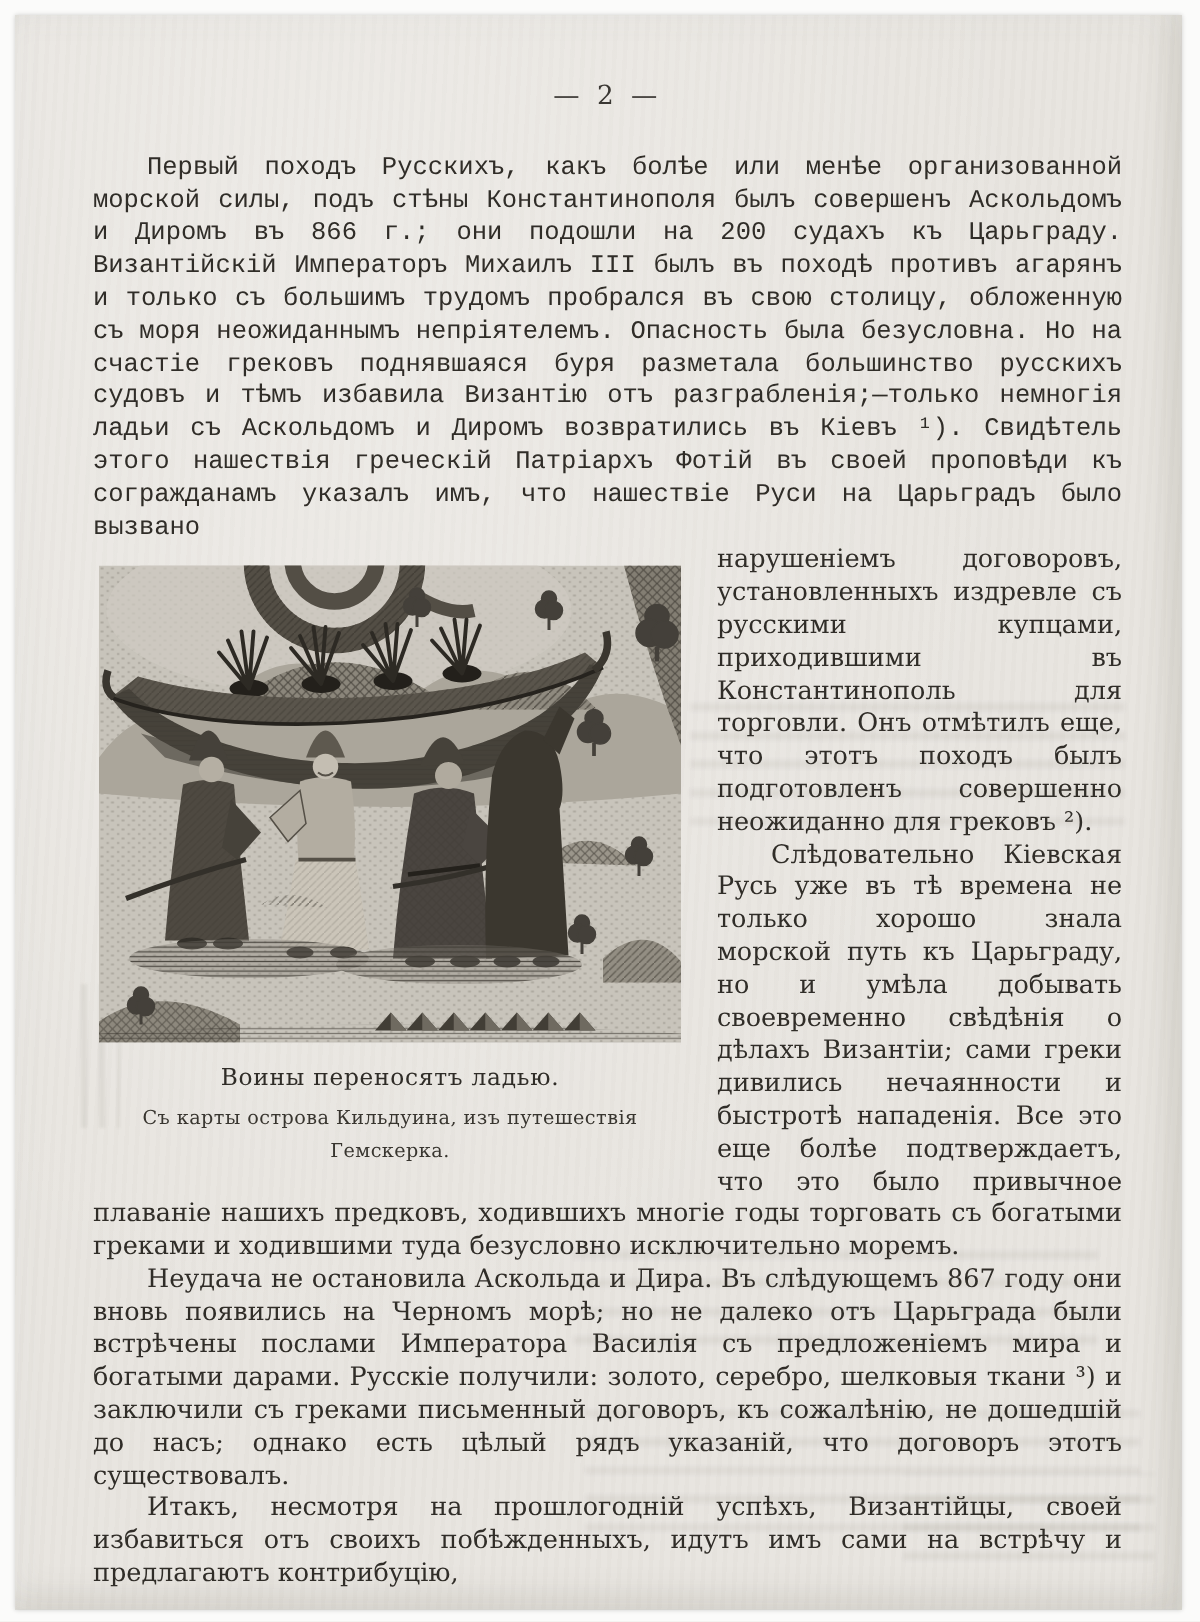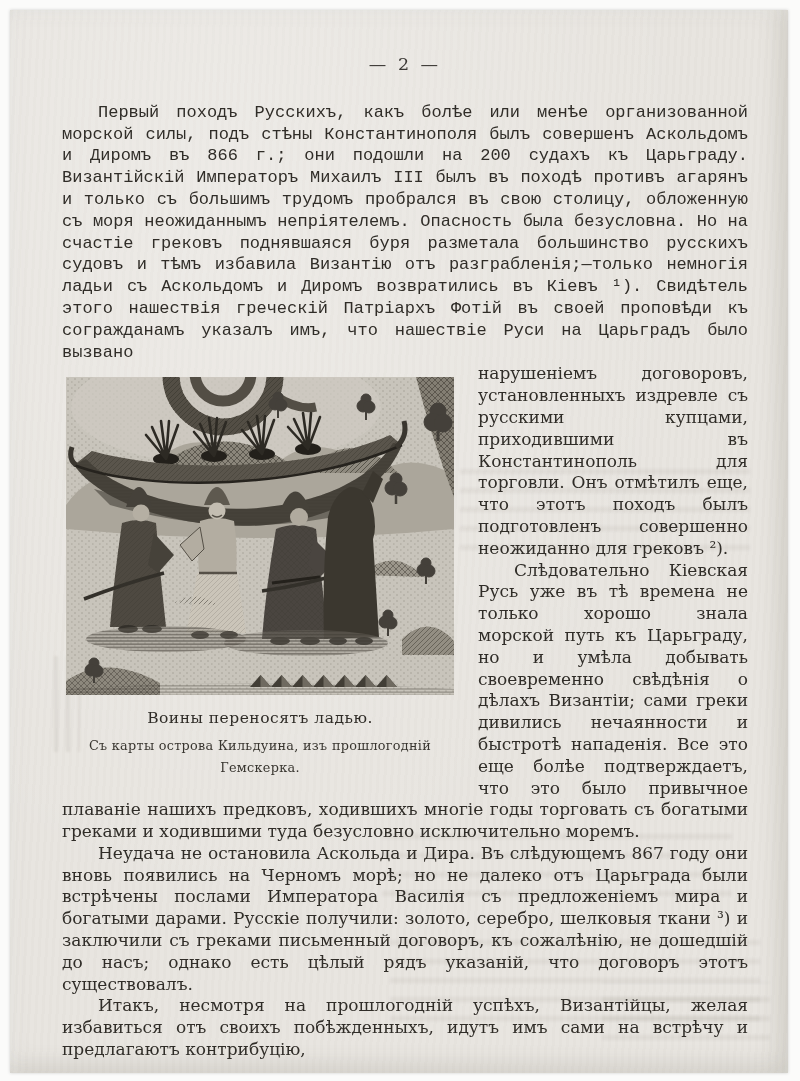--- a/index.html
+++ b/index.html
@@ -251,30 +251,30 @@
               <g>
                   <circle cx="28" cy="286" r="5"></circle>
                   <circle cx="25" cy="293" r="6"></circle>
                   <circle cx="31" cy="294" r="6"></circle>
                   <path d="M28 299 v7" stroke-width="2"></path>
                 </g>
             </g>
           </svg>
           <figcaption>
             <div class="cap1">Воины переносятъ ладью.</div>
-            <div class="cap2">Съ карты острова Кильдуина, изъ прошлогодній Гемскерка.</div>
+            <div class="cap2">Съ карты острова Кильдуина, изъ путешествія Гемскерка.</div>
           </figcaption>
         </figure>
 
         <p class="para">нарушеніемъ договоровъ, установленныхъ издревле съ русскими купцами, приходившими въ Константинополь для торговли. Онъ отмѣтилъ еще, что этотъ походъ былъ подготовленъ совершенно неожиданно для грековъ ²).</p>
         <p class="para indent">Слѣдовательно Кіевская Русь уже въ тѣ времена не только хорошо знала морской путь къ Царьграду, но и умѣла добывать своевременно свѣдѣнія о дѣлахъ Византіи; сами греки дивились нечаянности и быстротѣ нападенія. Все это еще болѣе подтверждаетъ, что это было привычное плаваніе нашихъ предковъ, ходившихъ многіе годы торговать съ богатыми греками и ходившими туда безусловно исключительно моремъ.</p>
         <p class="para indent">Неудача не остановила Аскольда и Дира. Въ слѣдующемъ 867 году они вновь появились на Черномъ морѣ; но не далеко отъ Царьграда были встрѣчены послами Императора Василія съ предложеніемъ мира и богатыми дарами. Русскіе получили: золото, серебро, шелковыя ткани ³) и заключили съ греками письменный договоръ, къ сожалѣнію, не дошедшій до насъ; однако есть цѣлый рядъ указаній, что договоръ этотъ существовалъ.</p>
       </div>
 
-      <p class="para indent">Итакъ, несмотря на прошлогодній успѣхъ, Византійцы, желая избавиться отъ своихъ побѣжденныхъ, идутъ имъ сами на встрѣчу и предлагаютъ контрибуцію,</p>
+      <p class="para indent">Итакъ, несмотря на прошлогодній успѣхъ, Византійцы, своей избавиться отъ своихъ побѣжденныхъ, идутъ имъ сами на встрѣчу и предлагаютъ контрибуцію,</p>
 
       <div class="fnsection">
         <hr class="fnrule">
         <div class="footnotes">
           <p class="fn">¹) Несторъ л. 9; Первая Псковская лѣтопись 174, Первая Софійская л. 88; Хронографъ Георгій Амартоло (Пол. Соб. Рус. Лѣт., т. I, пр. I, стр. 242) Leonis grammatici Chronographia 368; Georgii monachi vitae recentiorum imperatorum 400—401.</p>
 
         </div>
       </div>
 
     </div>

